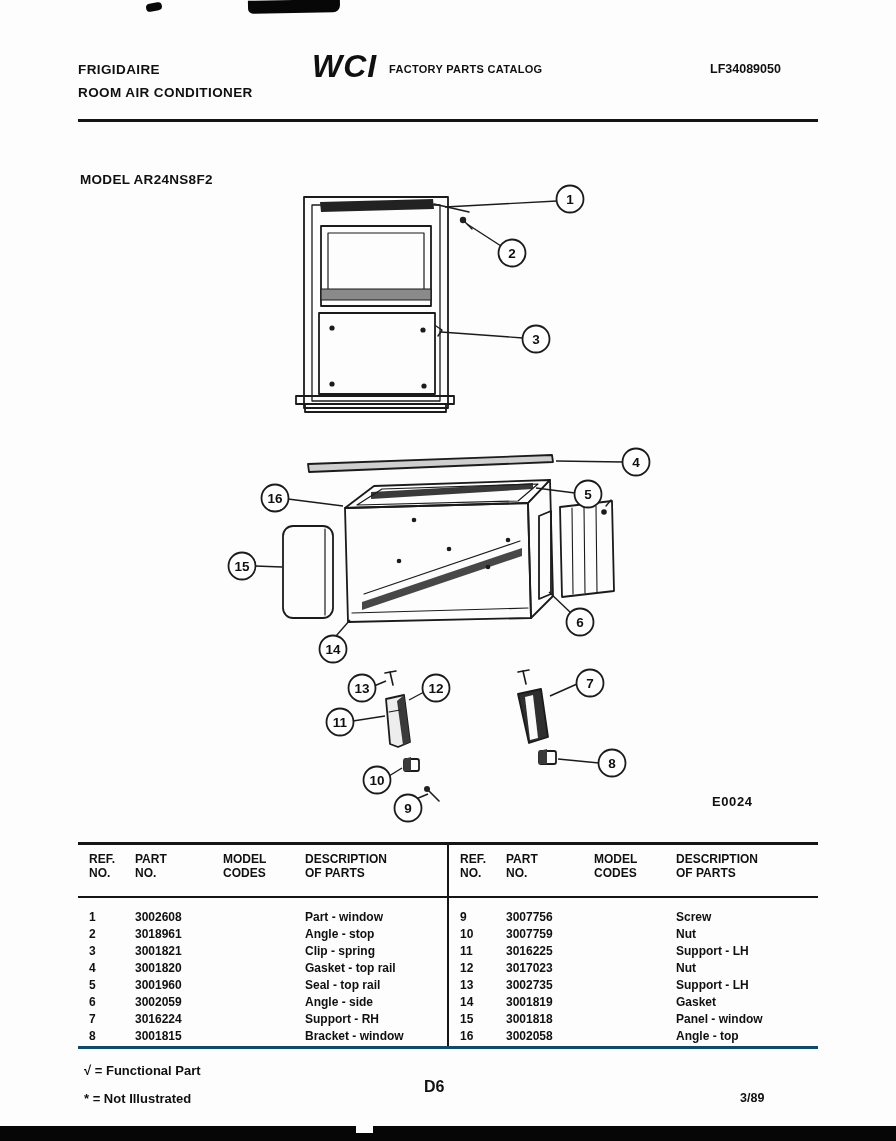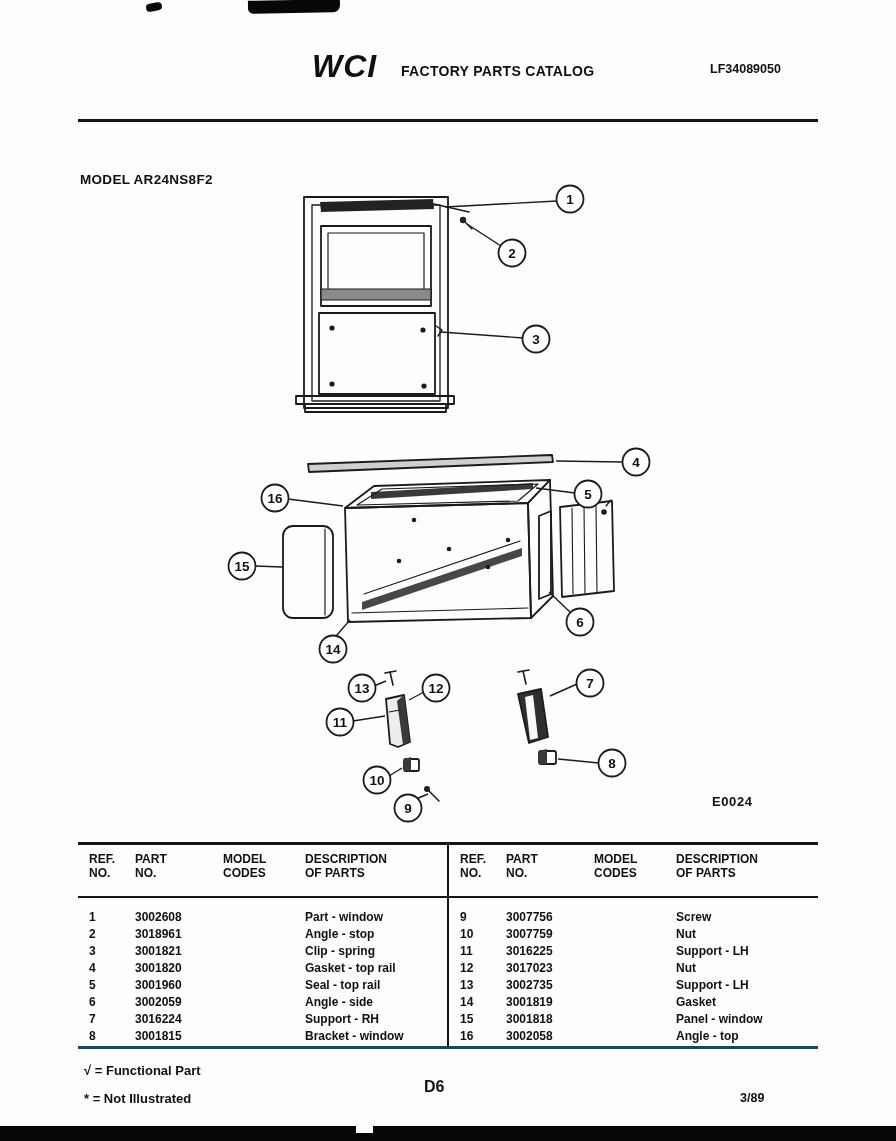--- a/index.html
+++ b/index.html
@@ -13,21 +13,21 @@
   .artifact-b{position:absolute;left:146px;top:3px;width:16px;height:8px;background:#070707;
               border-radius:4px;transform:rotate(-10deg);}
   .bottom-bar{position:absolute;left:0;top:1126px;width:896px;height:15px;background:#060606;}
   .bar-notch{position:absolute;left:356px;top:1126px;width:17px;height:7px;background:#fdfdfd;}
 
   
   .brand{position:absolute;left:78px;top:58px;font-size:13.5px;font-weight:700;
          letter-spacing:.4px;line-height:23px;}
   .wci-logo{position:absolute;left:312px;top:48px;font-size:32px;font-weight:800;
             font-style:italic;letter-spacing:1px;}
-  .catalog-title{position:absolute;left:401px;top:63px;font-size:14px;font-weight:700;letter-spacing:.3px;}
+  .catalog-title{position:absolute;left:389px;top:63px;font-size:11px;font-weight:700;letter-spacing:.3px;}
   .pub-num{position:absolute;left:710px;top:62px;font-size:12.5px;font-weight:700;}
   .header-rule{position:absolute;left:78px;top:119px;width:740px;height:3px;background:#151515;}
   .model{position:absolute;left:80px;top:152px;font-size:13.5px;font-weight:700;letter-spacing:.3px;margin-top:20px;}
 
   
   .diagram{position:absolute;left:0;top:0;}
   .figure-code{position:absolute;left:712px;top:794px;font-size:13px;font-weight:700;letter-spacing:.6px;}
 
   
   .parts-table{position:absolute;left:78px;top:842px;width:740px;height:201px;
@@ -49,20 +49,24 @@
   .rev-date{position:absolute;left:740px;top:1091px;font-size:12.5px;font-weight:700;}
 </style>
 </head>
 <body>
 
 <div class="page">
 
   <div class="artifact-a"></div>
   <div class="artifact-b"></div>
 
+  <div class="brand">
+    <div>FRIGIDAIRE</div>
+    <div>ROOM AIR CONDITIONER</div>
+  </div>
   <div class="wci-logo">WCI</div>
   <div class="catalog-title">FACTORY PARTS CATALOG</div>
   <div class="pub-num">LF34089050</div>
   <div class="header-rule"></div>
   <div class="model">MODEL AR24NS8F2</div>
 
   <svg class="diagram" width="896" height="1141" viewBox="0 0 896 1141">
     <g stroke="#1b1b1b" stroke-width="1.8" fill="none" stroke-linejoin="round" stroke-linecap="round">
 
       <g>

